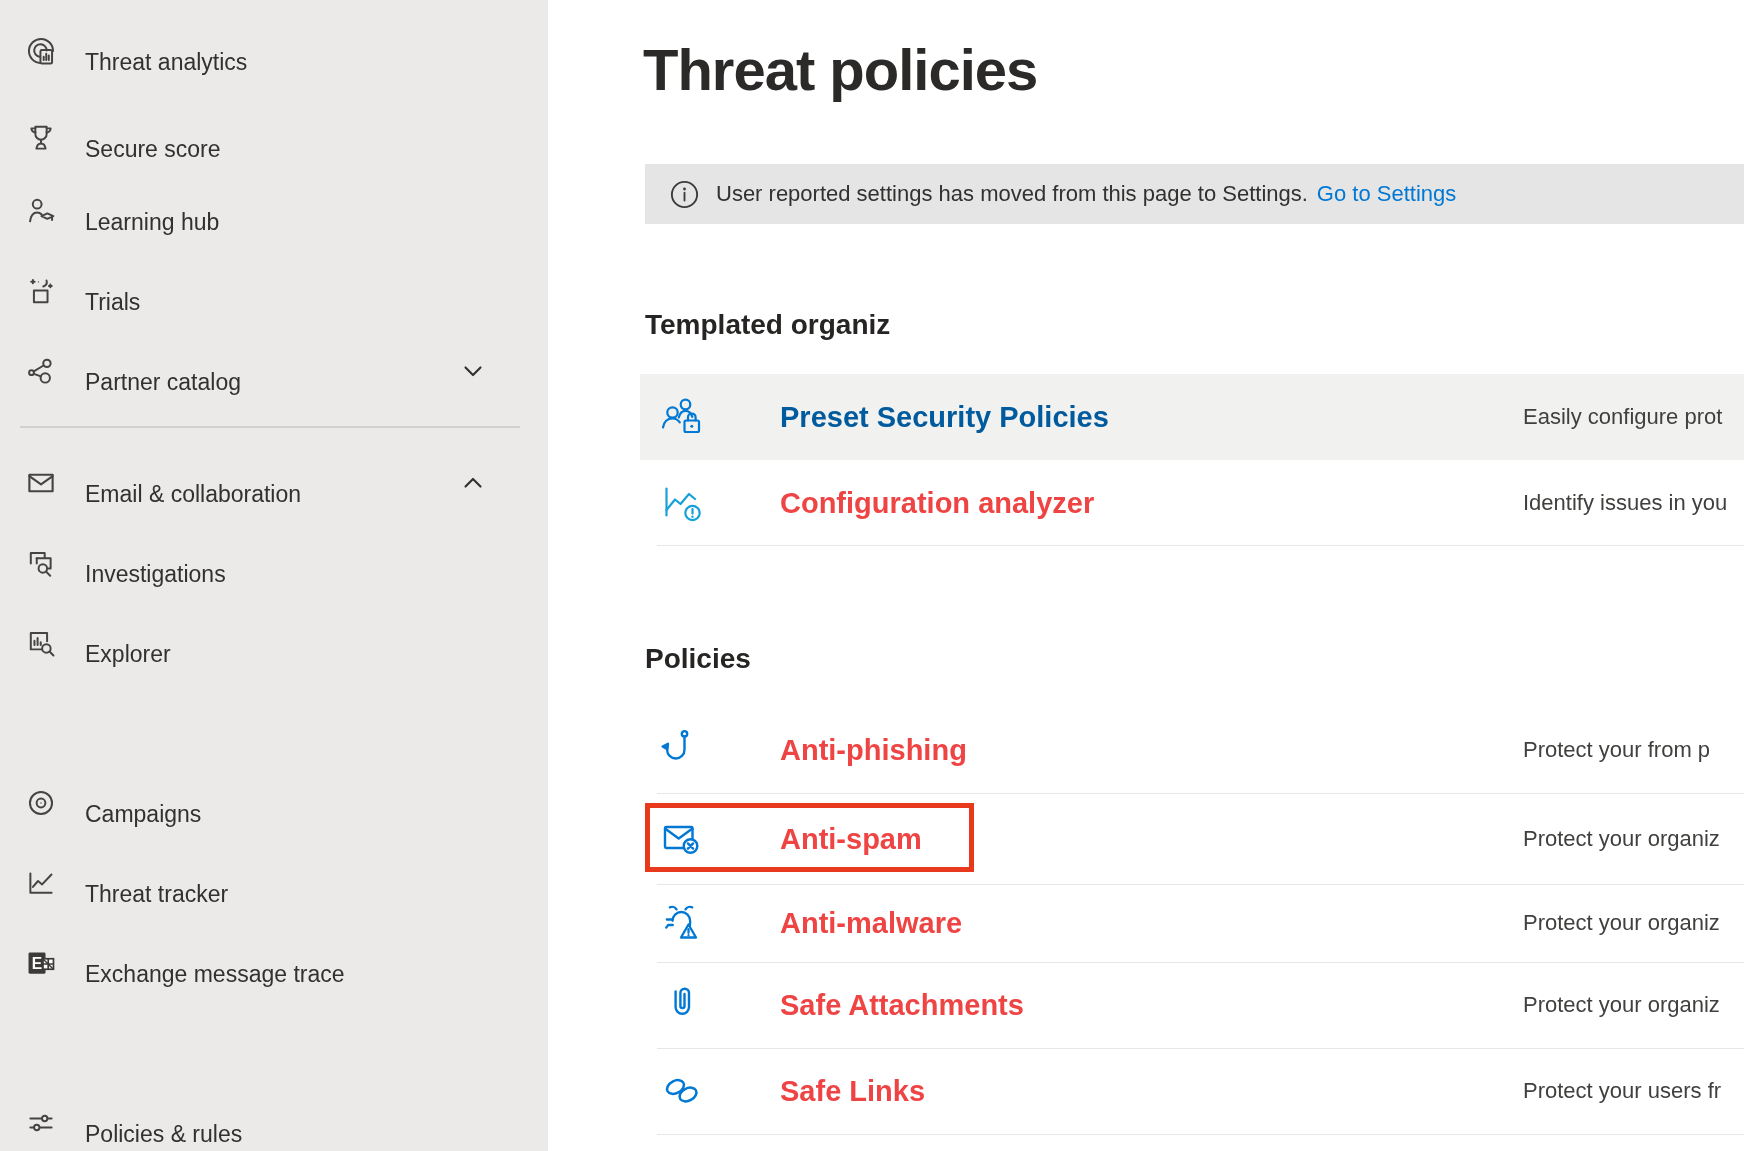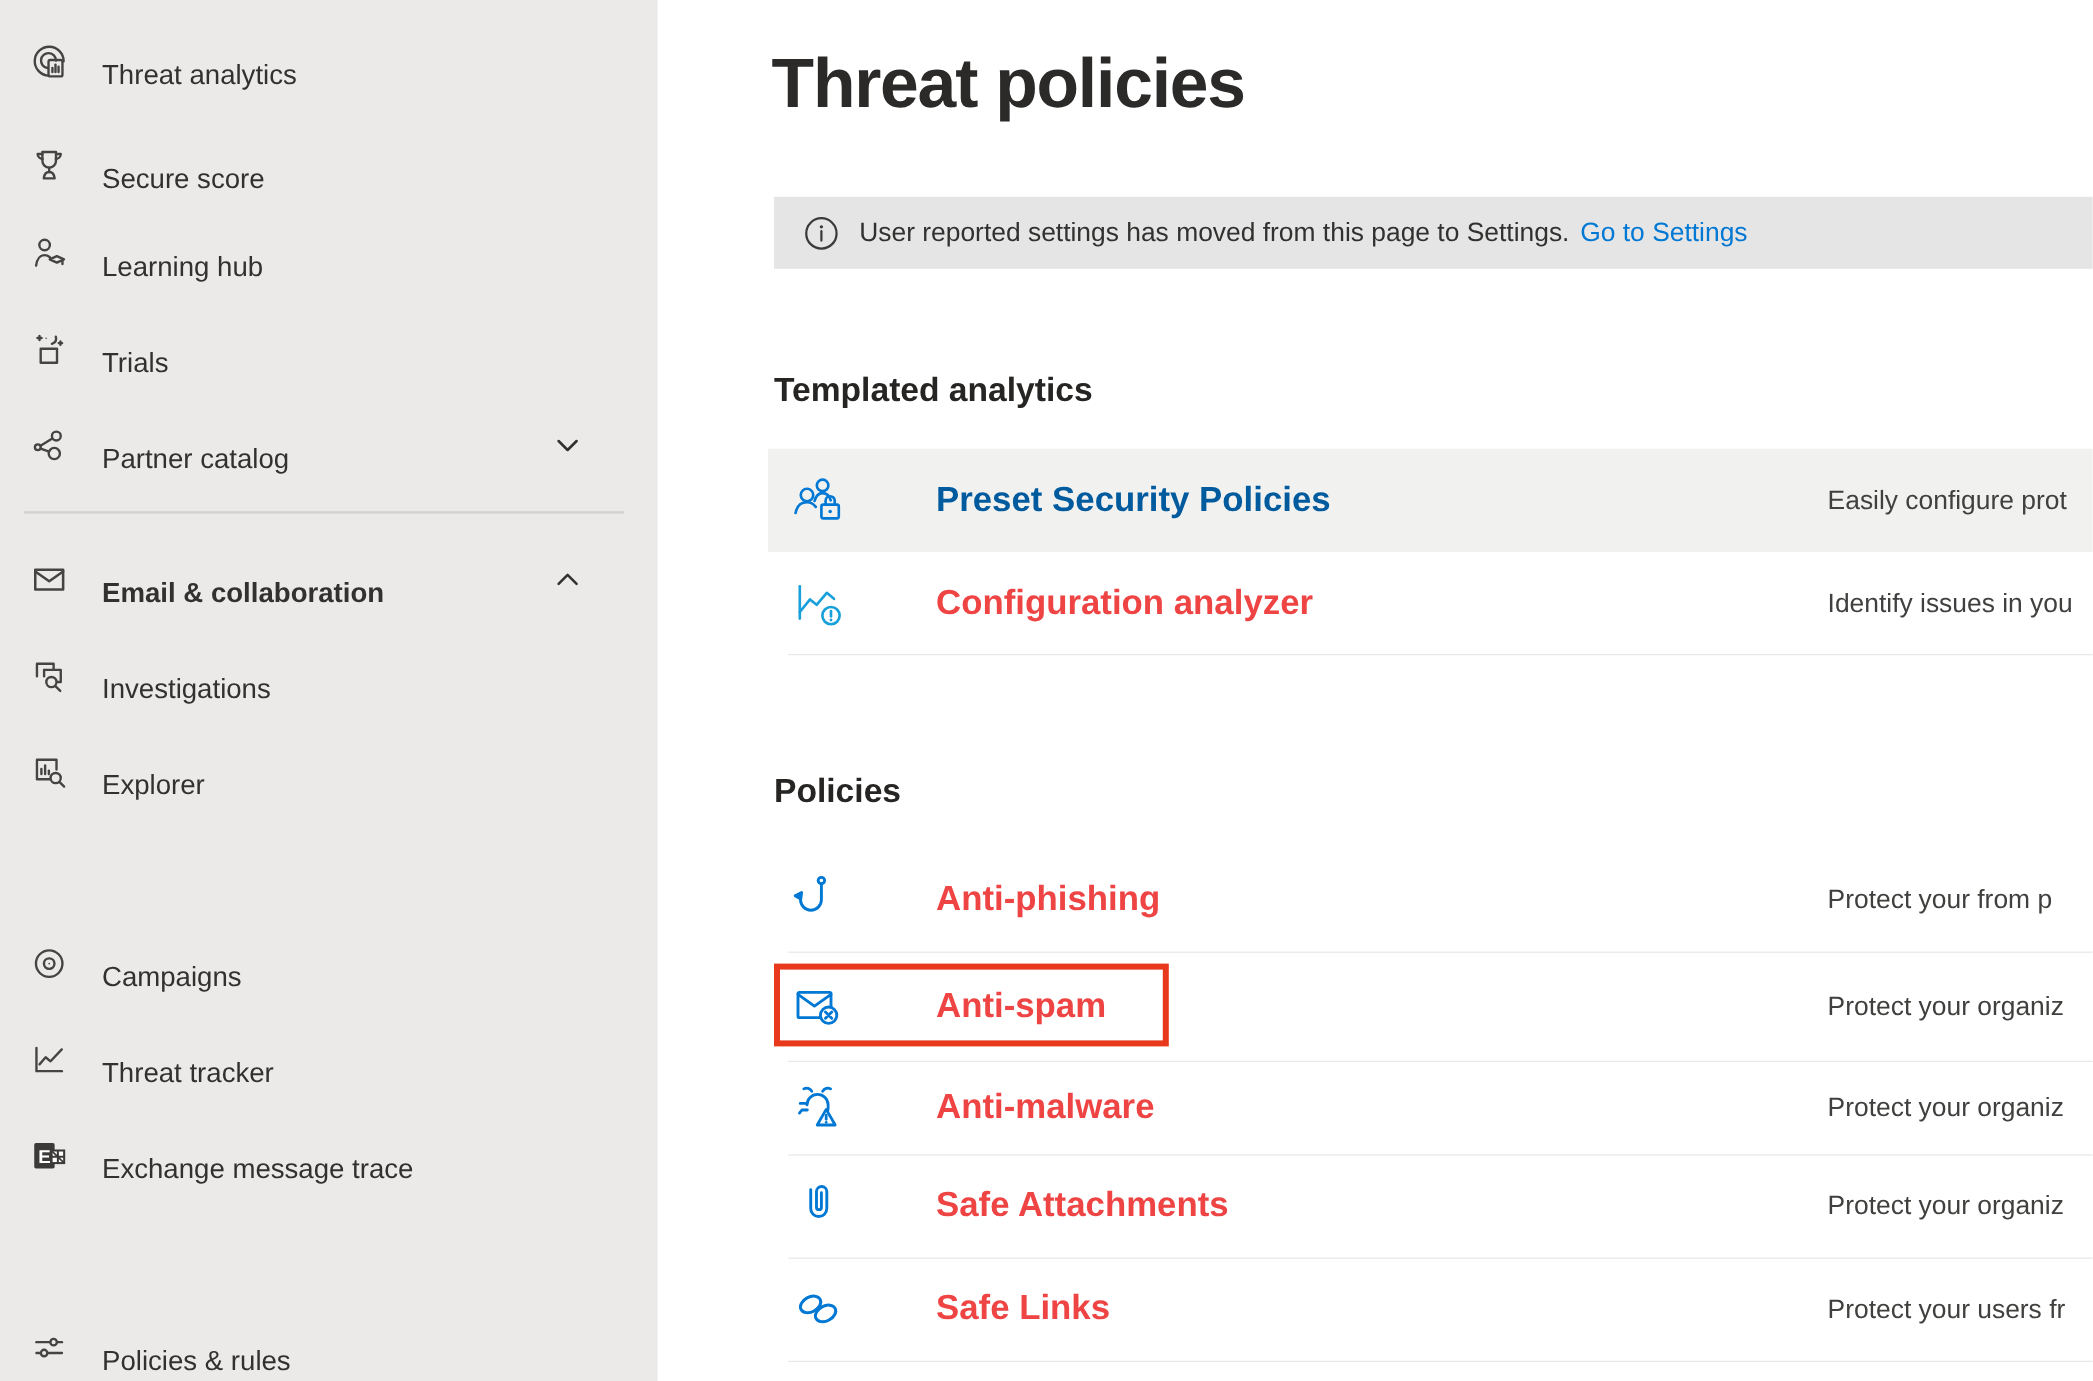--- a/index.html
+++ b/index.html
@@ -19,21 +19,21 @@
     position:absolute; left:0; width:548px; height:80px;
     display:flex; align-items:center; cursor:pointer;
   }
   .sicon {
     width:36px; height:36px; margin-left:23px; flex:0 0 auto;
     color:#454442; display:flex; align-items:center; justify-content:center;
   }
   .slabel {
     margin-left:26px; font-size:23px; color:#323130; white-space:nowrap;margin-top:23px;
   }
-  .sitem.bold .slabel { font-weight:700; }
+  .sitem.bold .slabel { font-weight:400; }
   .schevron {
     position:absolute; left:458px; top:50%; transform:translateY(-50%);
     color:#323130;
   }
   .sdivider {
     position:absolute; left:20px; top:426px; width:500px; height:2px;
     background:#d3d1cf;
   }
 
   
@@ -256,21 +256,21 @@
       <svg width="29" height="29" viewBox="0 0 28 28" fill="none" stroke="currentColor" stroke-width="1.8" stroke-linecap="round">
         <circle cx="14" cy="14" r="12.2"></circle>
         <circle cx="14" cy="8.7" r="1.35" fill="currentColor" stroke="none"></circle>
         <path d="M14 12.2v7.6"></path>
       </svg>
     </span>
     <span class="btext">User reported settings has moved from this page to Settings.</span>
     <a class="blink">Go to Settings</a>
   </div>
 
-  <h2 class="sec-heading" id="h-templated">Templated analytics</h2>
+  <h2 class="sec-heading" id="h-templated">Templated organiz</h2>
 
   <div class="prow hl linkrow" style="top:374px;height:86px">
     <span class="picon">
       <svg width="48" height="48" viewBox="0 0 48 48" fill="none" stroke="currentColor" stroke-width="2.2" stroke-linecap="round" stroke-linejoin="round">
         <circle cx="27.5" cy="11.5" r="4.8"></circle>
         <path d="M20.8 24.5c1.1-4.3 3.6-6.6 6.7-6.6 3.1 0 5.6 2.1 6.8 6"></path>
         <circle cx="14.5" cy="19.5" r="5.2"></circle>
         <path d="M5 34.5c1-5.8 4.3-9 9.5-9 3 0 5.5 1.4 7.3 3.9"></path>
         <rect x="26.5" y="27.5" width="14.5" height="11.5" rx="1.5"></rect>
         <path d="M30 27.5v-3.2a3.8 3.8 0 0 1 7.6 0v3.2"></path>

